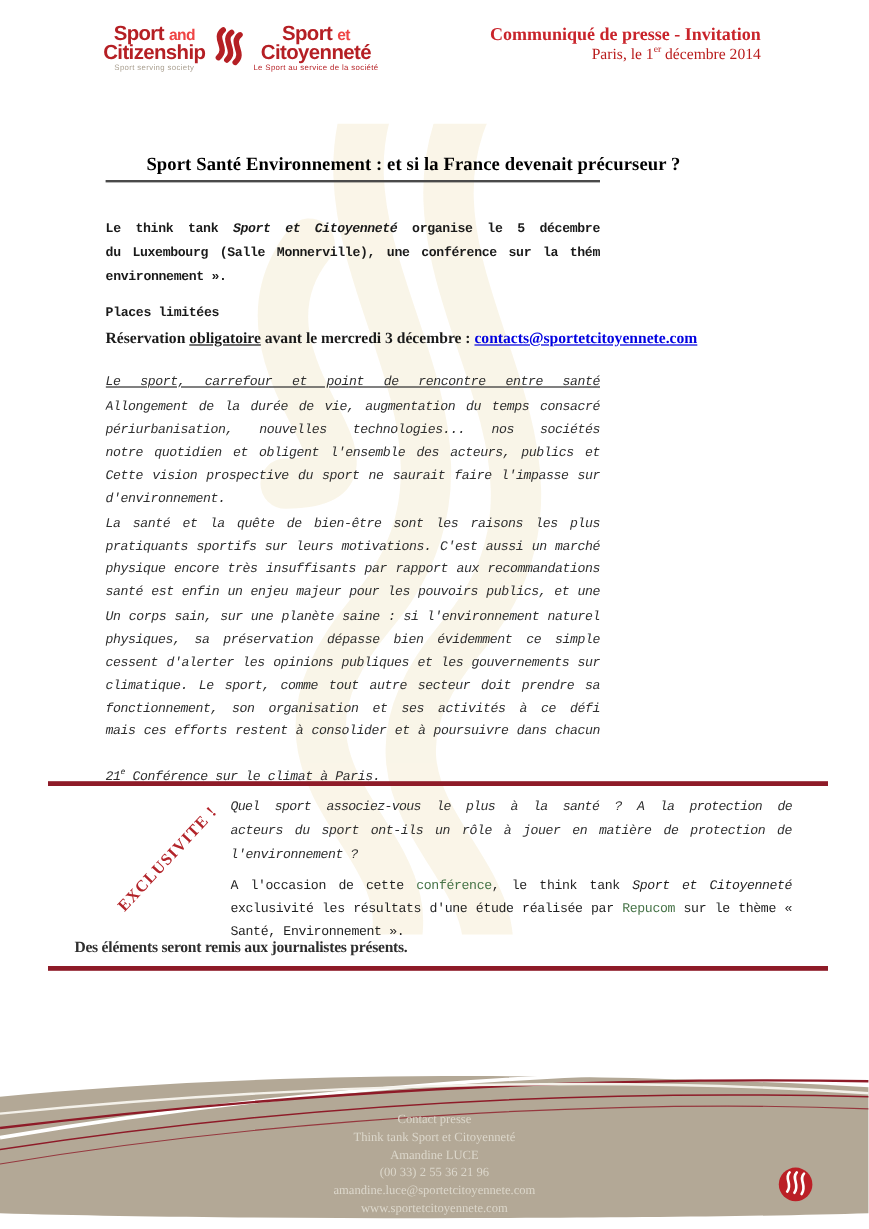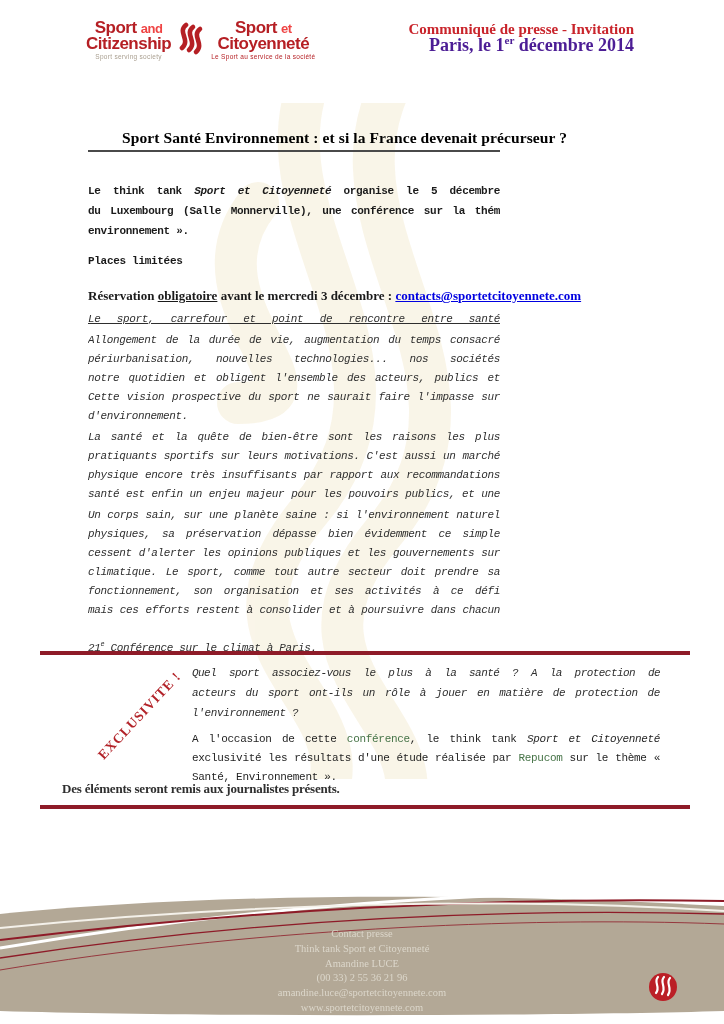--- a/index.html
+++ b/index.html
@@ -10,21 +10,21 @@
   .logo-box{position:absolute;left:84px;top:19px;height:47px;display:flex;align-items:flex-start;background:#fff;padding:1px 2px;}
   .logo-block{display:flex;flex-direction:column;align-items:center;}
   .logo-line{font-family:"Liberation Sans",sans-serif;font-weight:bold;font-size:17px;line-height:15px;letter-spacing:-0.5px;}
   .lred{color:#b51f24;} .ltaupe{color:#ef4444;font-size:13px;text-align:right;}
   .logo-tag{font-family:"Liberation Sans",sans-serif;font-size:6.5px;margin-top:2px;letter-spacing:.3px;}
   .tag-taupe{color:#a99f90;} .tag-red{color:#b51f24;}
   .logo-mark{margin:2px 7px 0 7px;}
 
   .header-right{position:absolute;top:21px;right:90px;text-align:right;line-height:16px;}
   .release-type{font-size:15px;font-weight:bold;color:#c9242b;}
-  .dateline{font-size:18px;font-weight:bold;color:#4c1d95;}
+  .dateline{font-size:13px;font-weight:normal;color:#b91c1c;}
   sup{font-size:.62em;vertical-align:super;line-height:0;}
 
   
   .content-box{position:absolute;left:88px;top:103px;width:412px;height:676px;background:#fff;overflow:hidden;}
   .watermark{position:absolute;left:0;top:0;}
 
   
   .doc-title{position:absolute;left:122px;top:129px;font-size:15.5px;font-weight:bold;color:#000000;white-space:nowrap;letter-spacing:.1px;}
   .title-rule{position:absolute;left:88px;top:150px;width:412px;height:2px;background:#4a4a4a;}
 
@@ -97,21 +97,21 @@
   </div>
 
   <div class="doc-title">Sport Santé Environnement : et si la France devenait précurseur ?</div>
   <div class="title-rule"></div>
 
   <div class="bline b" style="top:182px"><span>Le think tank </span><span class="i b" style="color:#1a1a1a">Sport et Citoyenneté</span><span> organise le 5 décembre prochain</span></div>
   <div class="bline b" style="top:202px">du Luxembourg (Salle Monnerville), une conférence sur la thém</div>
   <div class="bline b noj" style="top:222px">environnement ».</div>
 
   <div class="bline b noj" style="top:252px">Places limitées</div>
-  <div class="free b" style="left:88px;top:288px"><span>Réservation </span><span class="ul">obligatoire</span><span> avant le mercredi 3 décembre : </span><span class="link">contacts@sportetcitoyennete.com</span></div>
+  <div class="free b" style="left:88px;top:274px"><span>Réservation </span><span class="ul">obligatoire</span><span> avant le mercredi 3 décembre : </span><span class="link">contacts@sportetcitoyennete.com</span></div>
 
   <div class="bline i lead-ul" style="top:310px">Le sport, carrefour et point de rencontre entre santé individuelle et santé colle</div>
 
   <div class="bline i" style="top:331px">Allongement de la durée de vie, augmentation du temps consacré aux loisi</div>
   <div class="bline i" style="top:350px">périurbanisation, nouvelles technologies... nos sociétés connaissent des tendan</div>
   <div class="bline i" style="top:369px">notre quotidien et obligent l'ensemble des acteurs, publics et privés, à faire pr</div>
   <div class="bline i" style="top:388px">Cette vision prospective du sport ne saurait faire l'impasse sur les</div>
   <div class="bline i noj" style="top:407px">d'environnement.</div>
 
   <div class="bline i" style="top:428px">La santé et la quête de bien-être sont les raisons les plus régulièrement évoqu</div>

